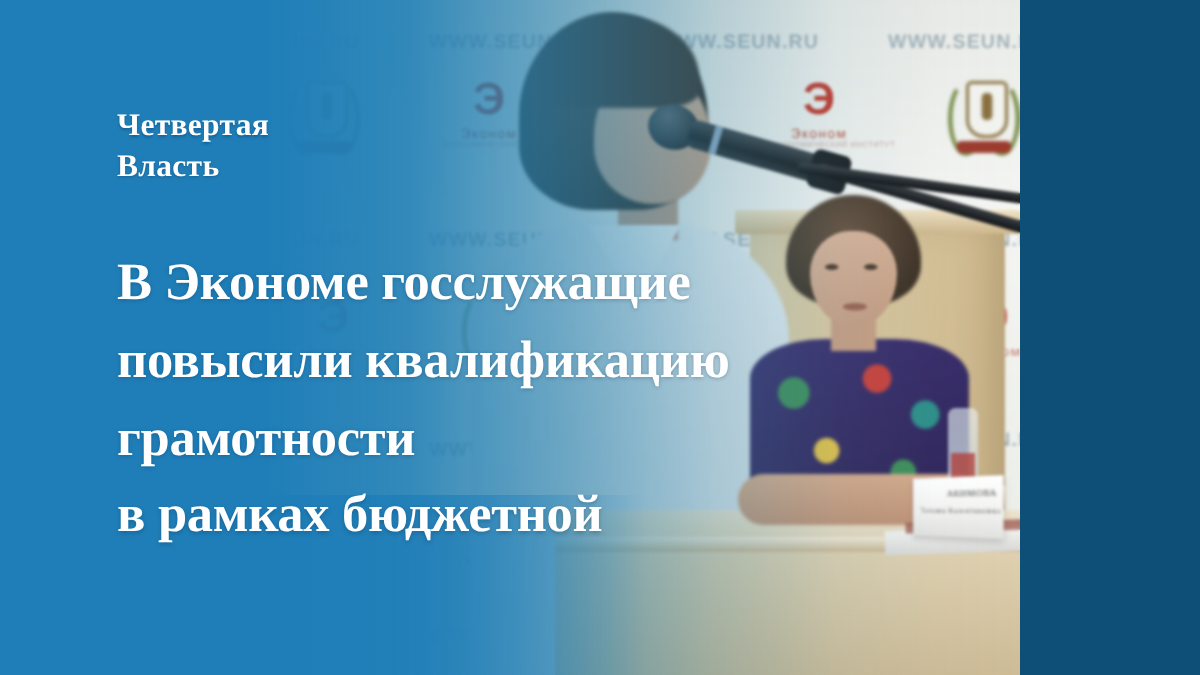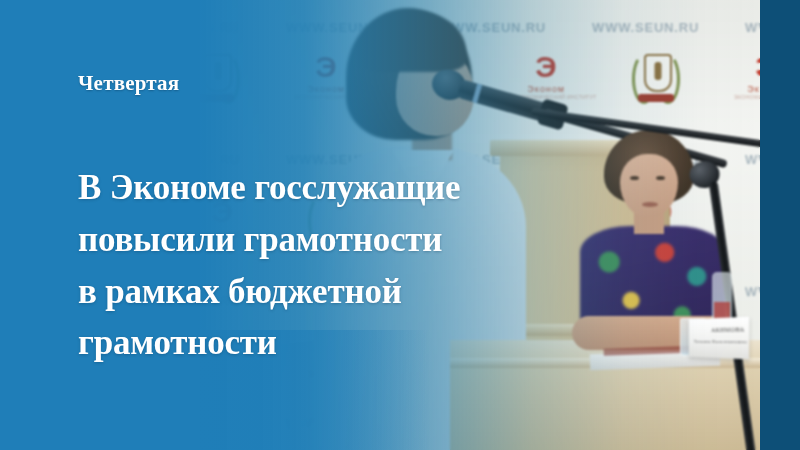--- a/index.html
+++ b/index.html
@@ -3,21 +3,21 @@
 <meta charset="utf-8">
 <title>Новость</title>
 <style>
   html, body {
     margin: 0;
     padding: 0;
     background: #0d4f77;
   }
   .stage {
     position: relative;
-    width: 760px;
+    width: 680px;
     height: 450px;
     overflow: hidden;
     font-family: "Liberation Serif", "DejaVu Serif", serif;
     background: #1d4ed8;
   }
 
   
   .photo {
     position: absolute;
     inset: 0;
@@ -651,22 +651,23 @@
     </div>
 
     <div class="blur-layer"></div>
   </div>
 
   <div class="overlay"></div>
   <div class="overlay-bottom"></div>
 
   <div class="brand">
     <div>Четвертая</div>
+    <div>Власть</div>
   </div>
 
   <div class="headline">
     <span class="ln">В Экономе госслужащие</span>
-    <span class="ln">повысили грамотности</span>
+    <span class="ln">повысили квалификацию</span>
+    <span class="ln">грамотности</span>
     <span class="ln">в рамках бюджетной</span>
-    <span class="ln">грамотности</span>
   </div>
 
 </div>
 
 </body></html>

